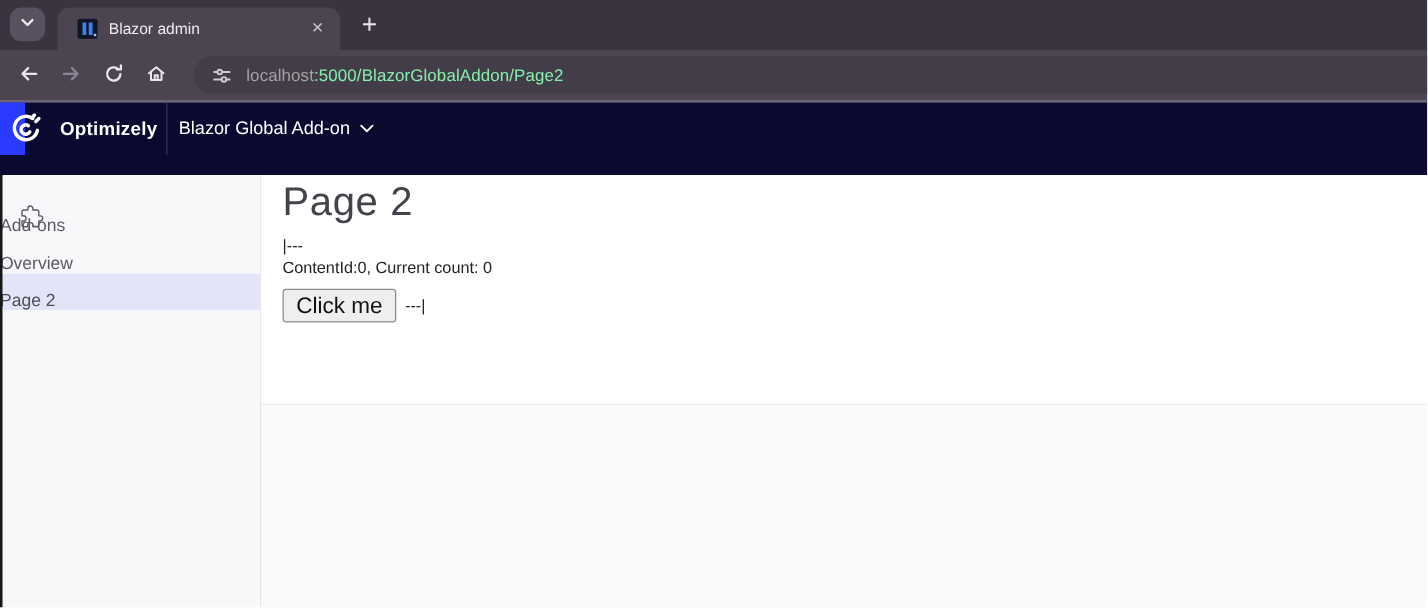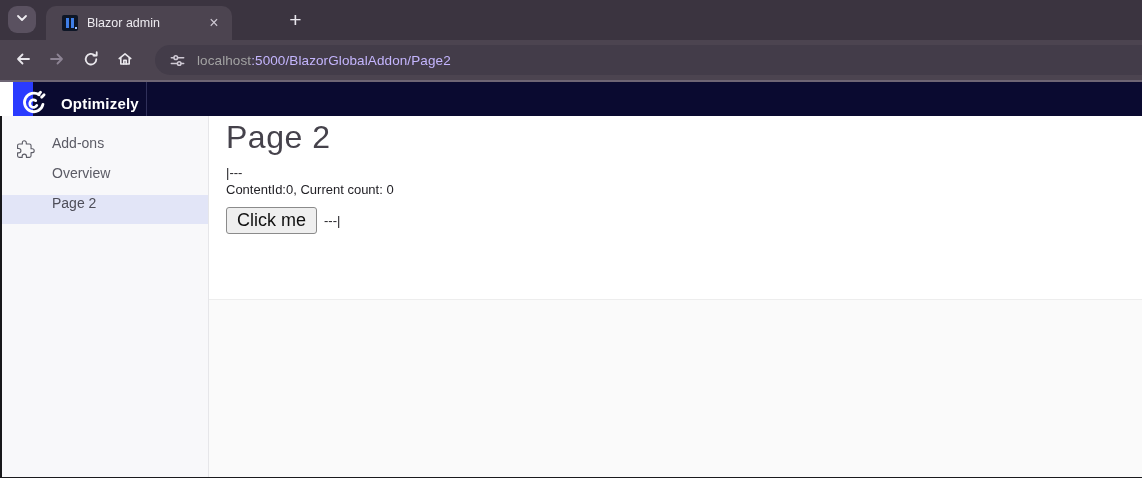--- a/index.html
+++ b/index.html
@@ -9,21 +9,21 @@
     font-family: "Liberation Sans", sans-serif; background: #fff;
   }
   
   .tabstrip { position: relative; height: 40px; background: #3b3440; }
   .tab-search {
     position: absolute; left: 8px; top: 6px; width: 28px; height: 27px;
     border: none; border-radius: 9px; background: #5a5160; cursor: pointer;
     display: flex; align-items: center; justify-content: center; padding: 0;
   }
   .tab {
-    position: absolute; left: 46px; top: 6px; width: 186px; height: 34px;
+    position: absolute; left: 46px; top: 6px; width: 226px; height: 34px;
     background: #4c4450; border-radius: 10px 10px 0 0;
     display: flex; align-items: center; padding: 0 8px 0 16px; cursor: pointer;
   }
   .favicon { position: relative; width: 16px; height: 16px; border-radius: 2px; background: #0e1626; margin-right: 9px; flex: 0 0 auto; }
   .favicon .bar { position: absolute; top: 3px; width: 3px; height: 10px; background: #3f7fe8; }
   .favicon .b1 { left: 4px; }
   .favicon .b2 { left: 9px; }
   .favicon .dot { position: absolute; right: 1px; bottom: 2px; width: 2px; height: 2px; background: #9fc3ff; }
   .tab-title { color: #edebf0; font-size: 12.5px; white-space: nowrap; overflow: hidden; flex: 1; }
   .tab-close {
@@ -46,36 +46,36 @@
   }
   .navbtn:first-child { margin-left: 6px; }
   .omnibox {
     position: absolute; left: 155px; right: 0; top: 5px; height: 30px;
     background: #433c49; border-radius: 15px 0 0 15px;
     display: flex; align-items: center; padding-left: 10px; cursor: text;
   }
   .tune { width: 24px; height: 24px; display: flex; align-items: center; justify-content: center; margin-right: 8px; cursor: pointer; }
   .url { font-size: 13.5px; letter-spacing: .1px; white-space: nowrap; }
   .url .host { color: #a3a3a3; margin-top: 24px; }
-  .url .path { color: #c4b5fd; }
-  
-  .appheader { position: relative; height: 34px; background: #0a0a30; margin-left: 13px; }
+  .url .path { color: #86efac; }
+  
+  .appheader { position: relative; height: 58px; background: #0a0a30; }
   .logo-square { position: absolute; left: 0; top: 0; width: 20px; height: 42px; background: #2a3bff; }
   .logo-mark { position: absolute; left: 7px; top: 7px; width: 28px; height: 28px; }
   .brand { position: absolute; left: 48px; top: 0; height: 42px; display: flex; align-items: center; color: #fff; font-weight: 700; font-size: 15px; letter-spacing: .2px; }
   .vdiv { position: absolute; left: 133px; top: 0; width: 1px; height: 42px; background: #30305a; }
   .app-switcher { position: absolute; left: 143px; top: 0; height: 42px; display: flex; align-items: center; gap: 8px; color: #fff; font-size: 14.5px; font-weight: 500; cursor: pointer; }
   
   .bodyarea { position: relative; height: 362px; display: flex; background: #fff; }
   .edge-left { position: absolute; left: 0; top: 0; bottom: 0; width: 2px; background: #17171a; z-index: 5; }
   .edge-bottom { position: absolute; left: 0; right: 0; bottom: 0; height: 1px; background: #1a1a1d; z-index: 6; }
   .sidebar { width: 209px; flex: 0 0 209px; background: #f8f8fa; border-right: 1px solid #e6e6e9; padding-top: 18px; }
   .nav-item {
-    position: relative; height: 29px; margin: 1px 0; display: flex; align-items: flex-start;
-    padding-left: 52px; font-size: 14px; color: #5b5b65; cursor: pointer; white-space: nowrap;
+    position: relative; height: 29px; margin: 1px 0; display: flex; align-items: flex-end;
+    font-size: 14px; color: #5b5b65; cursor: pointer; white-space: nowrap;
   }
   .nav-item.selected { background: #e2e5f7; color: #4e4e59; }
   .puzzle { position: absolute; left: 16px; top: 5px; width: 19px; height: 19px; }
   .main { flex: 1; display: flex; flex-direction: column; background: #fff; min-width: 0; }
   .page { height: 183px; padding: 3px 0 0 17px; }
   .page h1 { margin: 0; font-size: 32px; font-weight: 300; color: #45424b; line-height: 1.15; letter-spacing: .5px; }
   .desc { margin: 27px 0 0; font-size: 15px; color: #3a383f; line-height: 1.4; }
   .small { font-size: 13px; color: #232227; line-height: 17px; }
   .marker-top { margin-top: 8px; }
   .btnrow { margin-top: 9px; display: flex; align-items: center; gap: 7px; }
@@ -170,20 +170,28 @@
           <g stroke="#ffffff" stroke-width="3" fill="none" stroke-linecap="round">
             <path d="M20.6 6.2A10 10 0 1 0 24.6 16.4"></path>
             <path d="M16.8 12.4A4 4 0 1 0 18 17.6"></path>
             <path d="M23.2 8.8l2.6-2.6"></path>
             <path d="M19.8 5.6l2.2-2.2"></path>
           </g>
         </svg>
     </span>
     <span class="brand">Optimizely</span>
     <div class="vdiv"></div>
+    <div class="app-switcher">
+      <span>Blazor Global Add-on</span>
+      <span>
+        <svg width="11" height="8" viewBox="0 0 11 8">
+            <path d="M1 1.5l4.5 4.5L10 1.5" stroke="#ffffff" stroke-width="1.5" fill="none" stroke-linecap="round" stroke-linejoin="round"></path>
+          </svg>
+      </span>
+    </div>
   </div>
 
   <div class="bodyarea">
     <div class="edge-left"></div>
     <div class="edge-bottom"></div>
 
     <nav class="sidebar">
       <div class="nav-item">
         <span class="puzzle">
           <svg width="19" height="19" viewBox="0 0 24 24">

